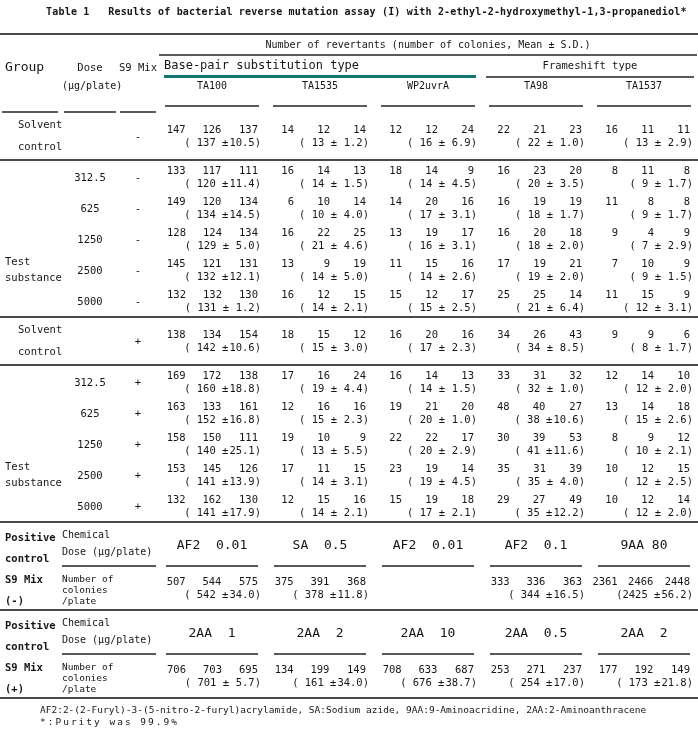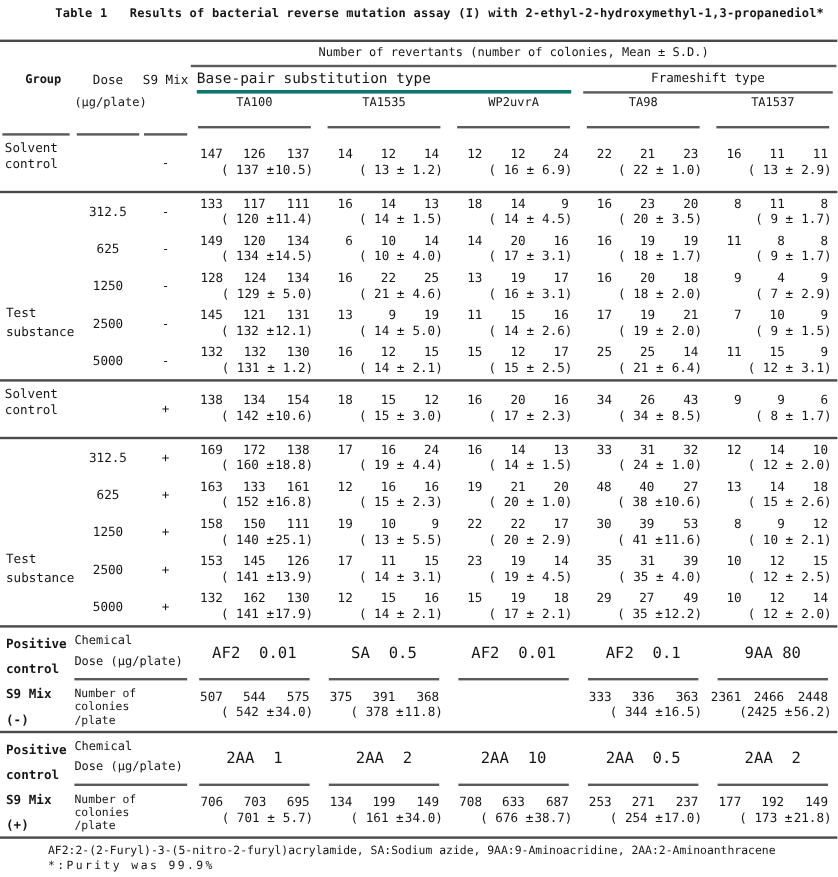--- a/index.html
+++ b/index.html
@@ -16,39 +16,39 @@
   }
   
   .thead { border-top:2px solid #4a4a4a; }
   .g8 { display:grid; grid-template-columns:62px 56px 40px repeat(5,1fr); }
   .hr1 { height:21px; }
   .rev {
     grid-column:4/9; text-align:center; font-size:10px; line-height:19px;
     border-bottom:2px solid #5a5a5a; margin:0 1px;
   }
   .hr2 { height:22px; }
-  .hGroup { grid-column:1; padding-left:21px; font-size:10px; line-height:22px;font-weight:bold; }
+  .hGroup { grid-column:1; padding-left:5px; font-size:13px; line-height:22px; }
   .hDose  { grid-column:2; text-align:center; font-size:10.5px; line-height:22px; }
   .hS9    { grid-column:3; text-align:center; font-size:10.5px; line-height:22px; white-space:nowrap; }
   .hBP { grid-column:4/7; text-align:left; font-size:12px; line-height:18px; border-bottom:3px solid #0f766e; margin:0 6px; }
   .hFS { grid-column:7/9; text-align:center; font-size:10.5px; line-height:18px; border-bottom:2px solid #5a5a5a; margin:0 4px; }
   .hr3 { height:29px; }
   .hDose2 { grid-column:2; text-align:center; font-size:10px; line-height:16px; white-space:nowrap; }
   .hStrain { text-align:center; font-size:10px; line-height:15px; border-bottom:2px solid #5a5a5a; margin:0 7px; }
   .hs0{grid-column:4}.hs1{grid-column:5}.hs2{grid-column:6}.hs3{grid-column:7}.hs4{grid-column:8}
   .hr4 { height:6px; }
   .u { border-bottom:2px solid #5a5a5a; }
   .u1 { grid-column:1; margin:0 4px 0 2px; }
   .u2 { grid-column:2; margin:0 2px; }
   .u3 { grid-column:3; margin:0 2px; }
   
   .trow { display:grid; grid-template-columns:62px 56px 40px repeat(5,1fr); height:31px; }
   .trow.tall { height:46px; }
   .gcell { display:flex; flex-direction:column; justify-content:space-around; padding-left:5px; font-size:10.5px; line-height:13px; }
-  .trow.tall .gcell { justify-content:flex-start; padding:5px 0 6px 4px; }
+  .trow.tall .gcell { justify-content:space-between; padding:5px 0 6px 18px; }
   .dcell { text-align:center; font-size:10.5px; align-self:center; }
   .s9cell { text-align:center; font-size:10.5px; align-self:center; }
   .scell {
     display:grid; grid-template-columns:1fr 1fr 1fr;
     align-content:center; font-size:10.5px; line-height:13px;
   }
   .scell .v { text-align:right; padding-right:8px; }
   .scell .m { grid-column:1/3; text-align:right; padding-right:1px; white-space:pre; }
   .scell .sd { text-align:right; padding-right:5px; }
   .hline { border-top:2px solid #4a4a4a; }
@@ -409,21 +409,21 @@
           <span class="v">16</span>
           <span class="v">14</span>
           <span class="v">13</span>
           <span class="m">( 14 ±</span>
           <span class="sd">1.5)</span>
         </div>
         <div class="scell">
           <span class="v">33</span>
           <span class="v">31</span>
           <span class="v">32</span>
-          <span class="m">( 24 ±</span>
+          <span class="m">( 32 ±</span>
           <span class="sd">1.0)</span>
         </div>
         <div class="scell">
           <span class="v">12</span>
           <span class="v">14</span>
           <span class="v">10</span>
           <span class="m">( 12 ±</span>
           <span class="sd">2.0)</span>
         </div>
       </div>

